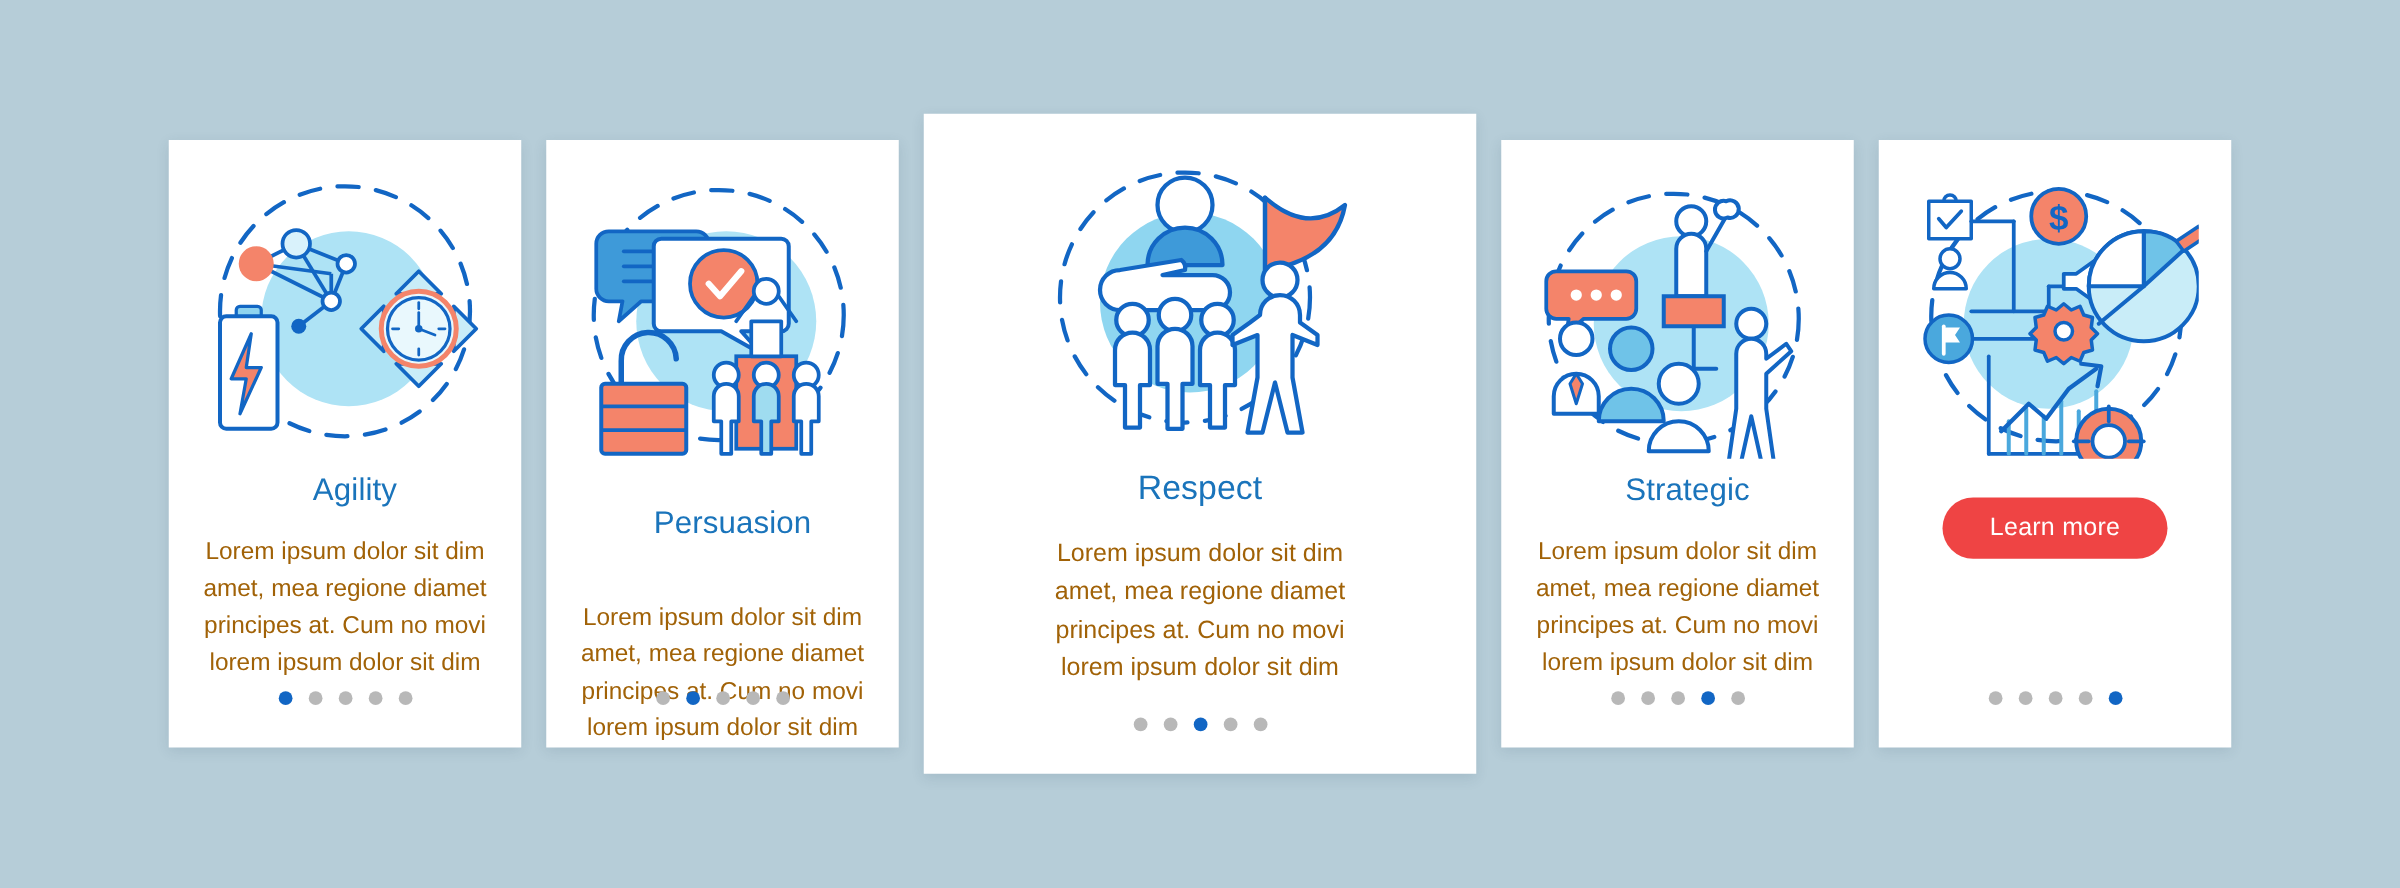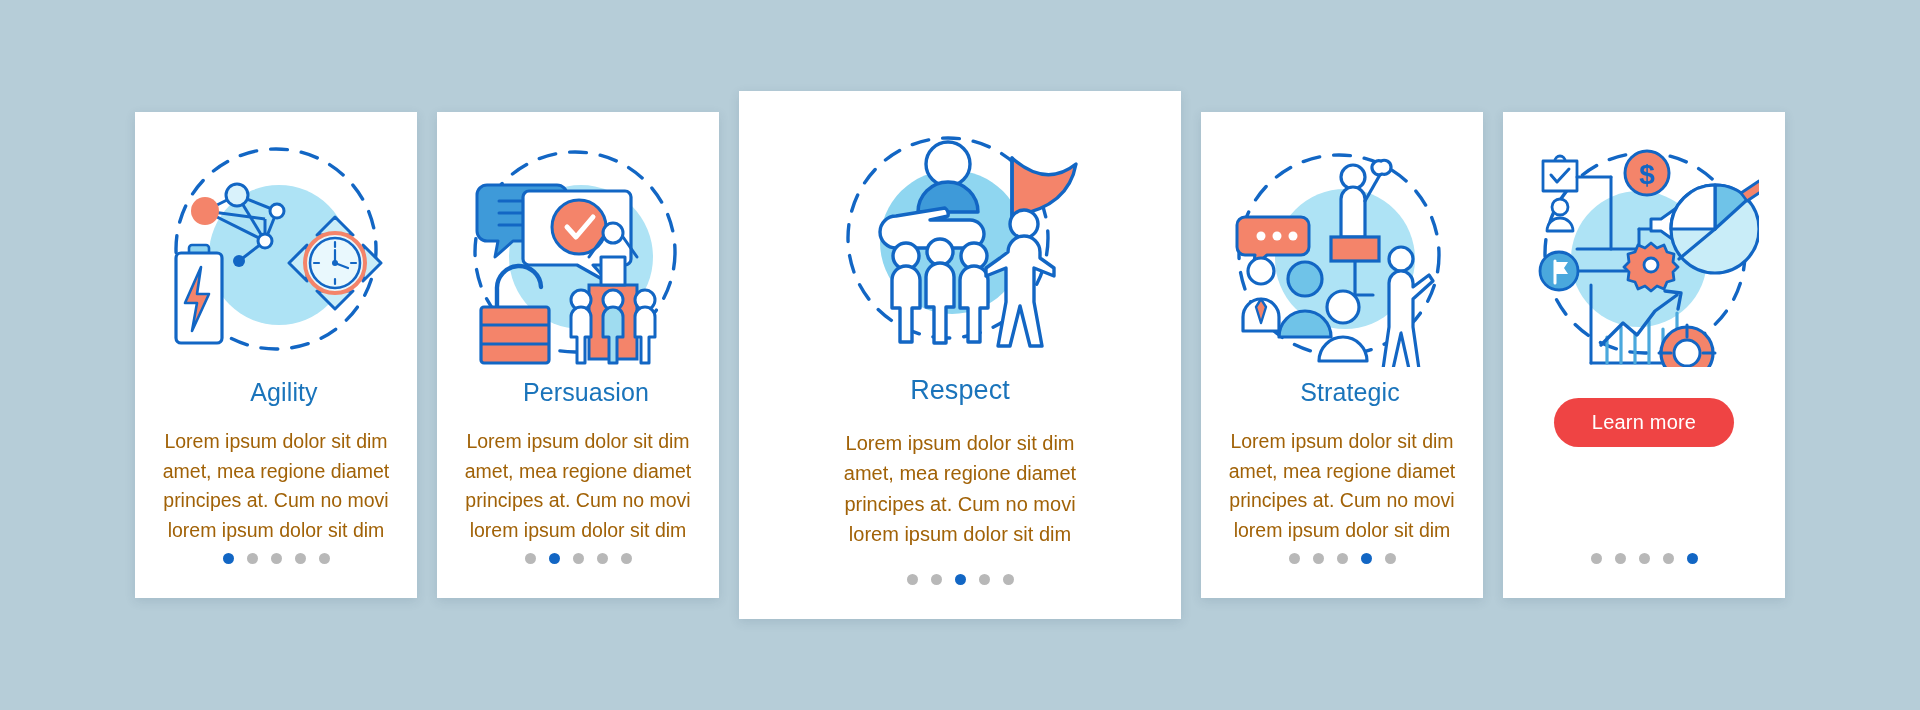--- a/index.html
+++ b/index.html
@@ -26,21 +26,21 @@
   .card {
     background: #ffffff;
     position: relative;
     display: flex;
     flex-direction: column;
     align-items: center;
     box-shadow: 0 3px 10px rgba(40,70,90,0.13);
   }
   
   .card.side { width: 282px; height: 486px; padding-top: 16px; }
-  .card.side.s2 { height: 486px; }
+  .card.side.s2 { height: 486px; justify-content: space-between; }
   
   .card.center { width: 442px; height: 528px; padding-top: 18px; }
 
   .illus {
     width: 100%;
     flex: 0 0 auto;
     display: flex;
     align-items: center;
     justify-content: center;
   }

